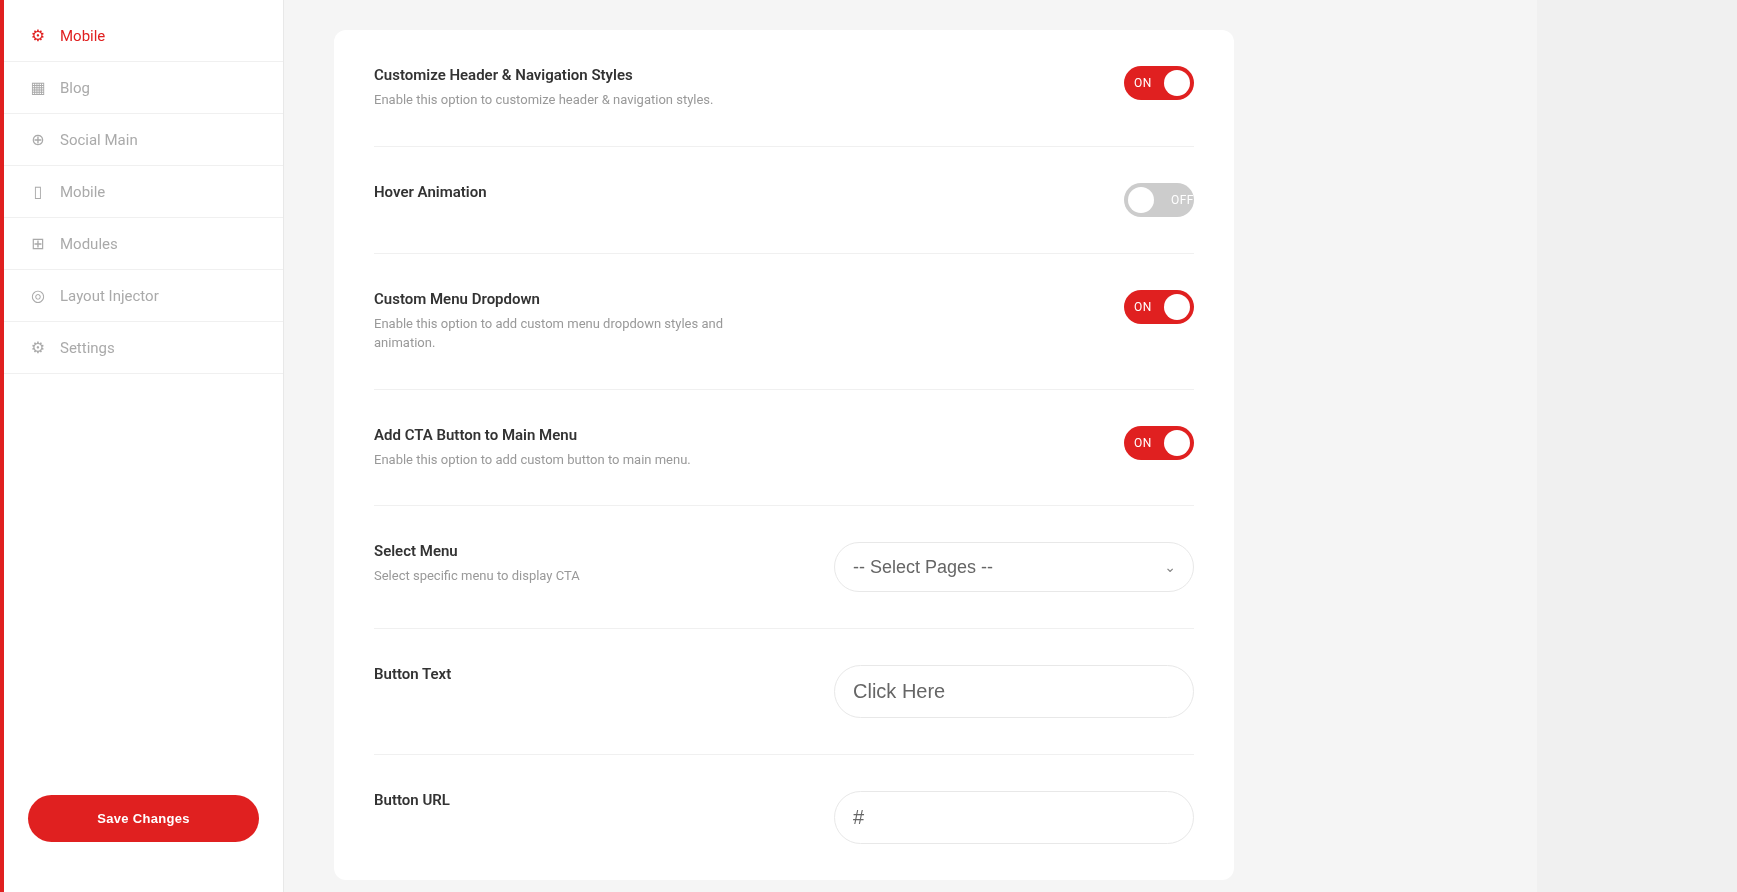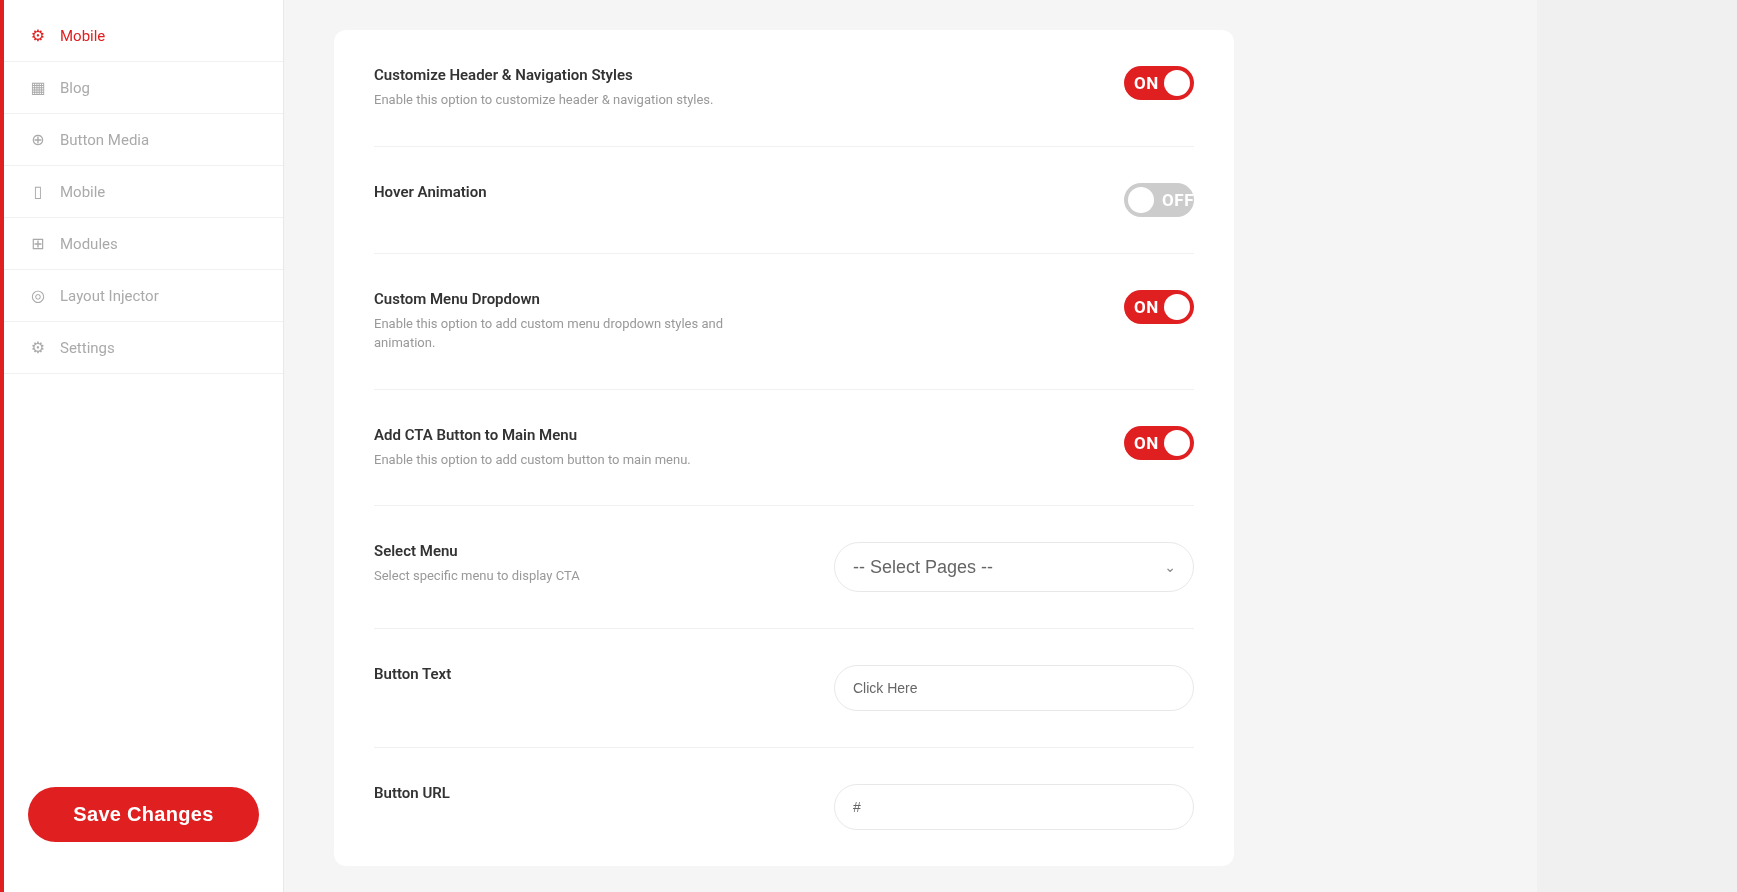--- a/index.html
+++ b/index.html
@@ -60,21 +60,21 @@
       padding: 20px 24px;
     }
 
     .save-btn {
       width: 100%;
       padding: 16px;
       background: #e02020;
       color: #fff;
       border: none;
       border-radius: 30px;
-      font-size: 20px;
+      font-size: 13px;
       font-weight: 600;
       cursor: pointer;
       letter-spacing: 0.3px;
     }
 
     
     .main-content {
       flex: 1;
       overflow-y: auto;
       padding: 30px 50px;
@@ -146,22 +146,22 @@
     .toggle-track.on {
       background: #e02020;
     }
 
     .toggle-track.off {
       background: #ccc;
     }
 
     .toggle-label {
       position: absolute;
-      font-size: 17px;
-      font-weight: 700;
+      font-size: 12px;
+      font-weight: 400;
       color: #fff;
       letter-spacing: 0.5px;
     }
 
     .toggle-label.on-label {
       left: 10px;
     }
 
     .toggle-label.off-label {
       right: 0;
@@ -183,21 +183,21 @@
     .toggle-thumb.off {
       left: 4px;
     }
 
     
     .input-field {
       width: 360px;
       padding: 14px 18px;
       border: 1px solid #e8e8e8;
       border-radius: 30px;
-      font-size: 14px;
+      font-size: 20px;
       color: #666;
       background: #fff;
       outline: none;
     }
 
     .select-wrap {
       position: relative;
       width: 360px;
     }
 
@@ -242,21 +242,21 @@
   <div class="sidebar-item active">
     <span class="icon">⚙</span>
     <span>Mobile</span>
   </div>
       <div class="sidebar-item">
     <span class="icon">▦</span>
     <span>Blog</span>
   </div>
       <div class="sidebar-item">
     <span class="icon">⊕</span>
-    <span>Button Media</span>
+    <span>Social Main</span>
   </div>
       <div class="sidebar-item">
     <span class="icon">▯</span>
     <span>Mobile</span>
   </div>
       <div class="sidebar-item">
     <span class="icon">⊞</span>
     <span>Modules</span>
   </div>
       <div class="sidebar-item">

